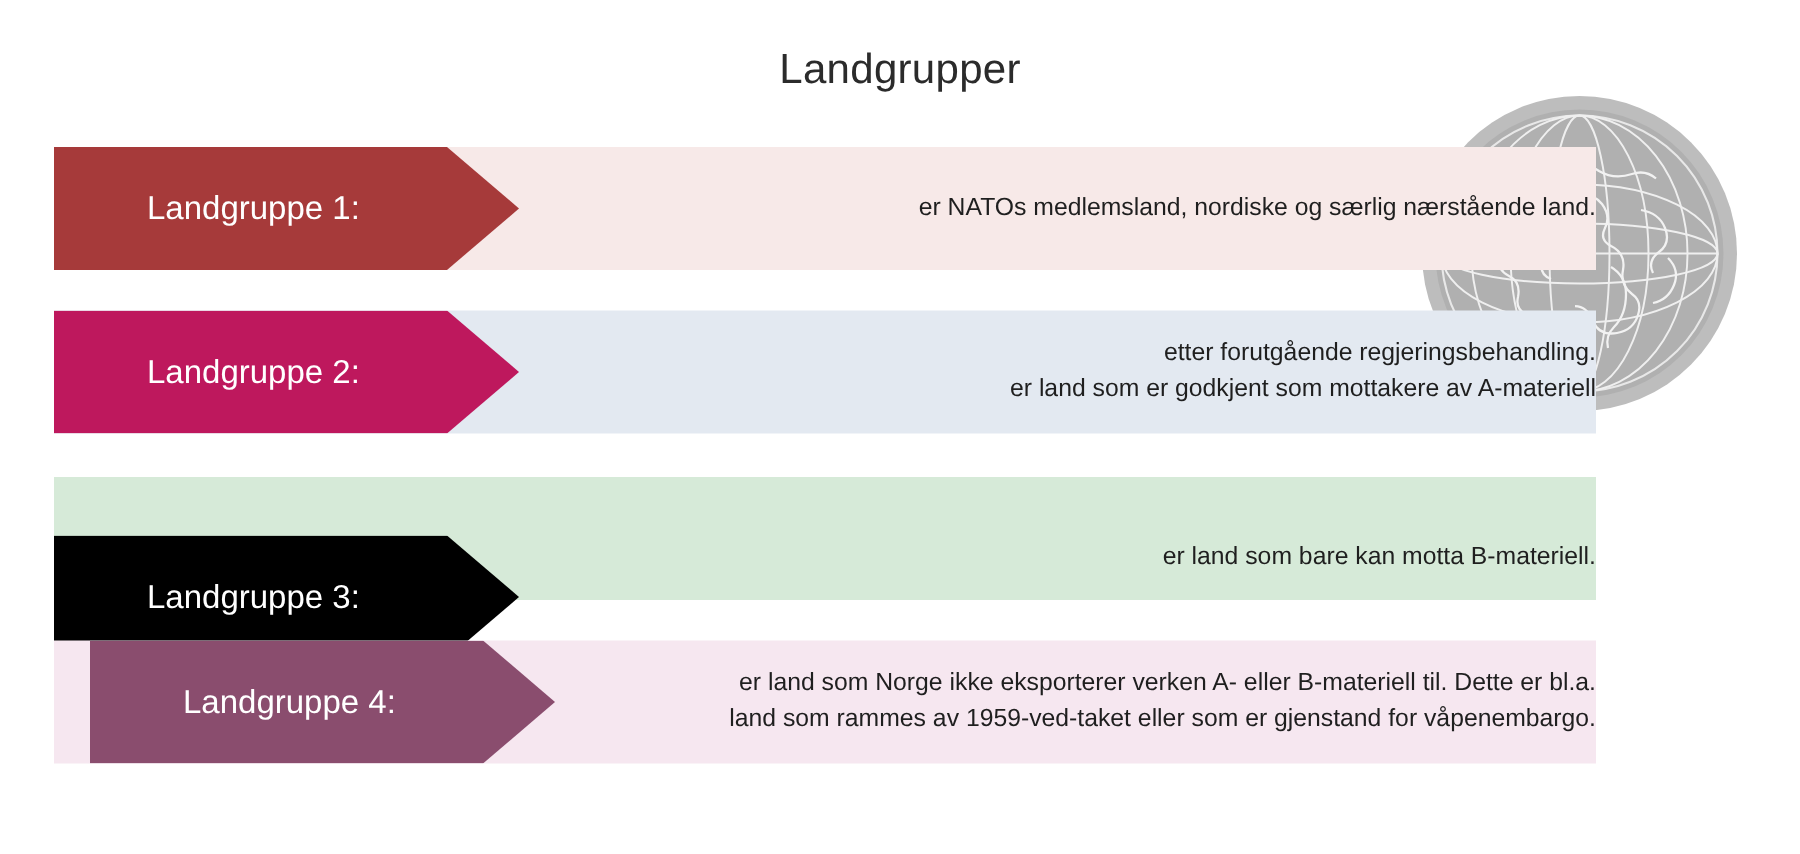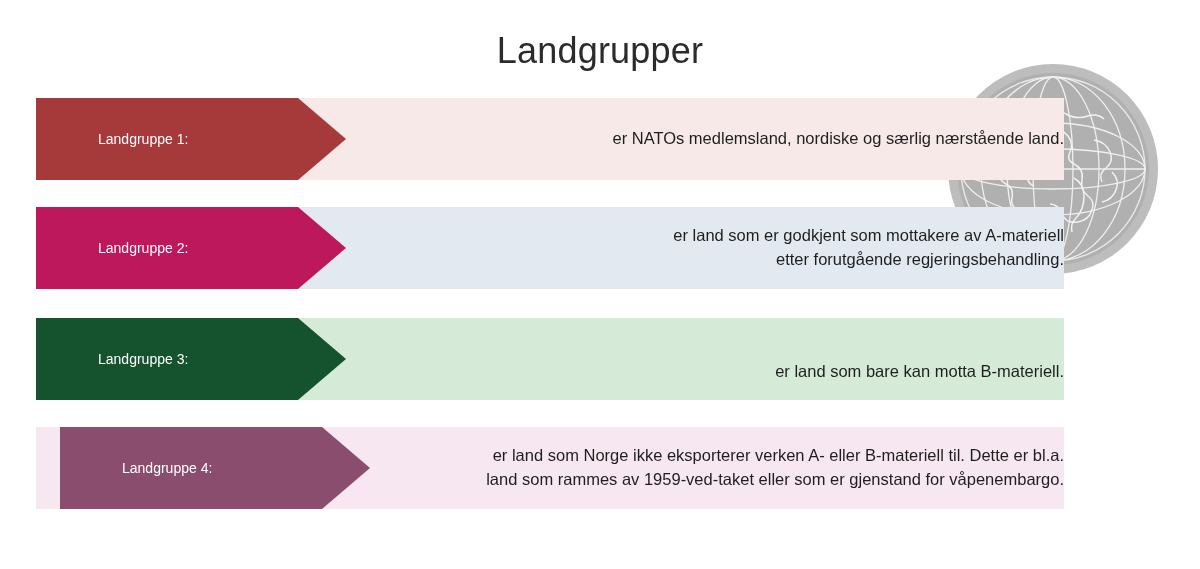--- a/index.html
+++ b/index.html
@@ -13,21 +13,21 @@
     font-family: "Liberation Sans", sans-serif;
     overflow: hidden;
     position: relative;
   }
   #page-title {
     position: absolute;
     top: 30px;
     left: 0;
     width: 1200px;
     text-align: center;
-    font-size: 36px;
+    font-size: 28px;
     color: #2b2b2b;
     font-weight: 400;
     letter-spacing: 0.2px;
   }
   .globe {
     position: absolute;
     left: 944px;
     top: 60px;
     width: 218px;
     height: 218px;
@@ -67,21 +67,21 @@
   .row-desc span { display: block; white-space: nowrap; text-align: right; }
   .tag {
     position: absolute;
     left: 0;
     top: 0;
     height: 82px;
     width: 310px;
     display: flex;
     align-items: center;
     color: #ffffff;
-    font-size: 14px;
+    font-size: 22px;
     padding-left: 62px;
     box-sizing: border-box;
     clip-path: polygon(0 0, 262px 0, 310px 41px, 262px 82px, 0 82px);
   }
   
   #row-1 { top: 98px; }
   #row-2 { top: 207px; }
   #row-3 { top: 318px; }
   #row-4 { top: 427px; }
 </style>
@@ -124,34 +124,34 @@
       <span>er NATOs medlemsland, nordiske og særlig nærstående land.</span>
     </div>
     <div class="tag" style="background: rgb(166, 58, 58);">
       <span>Landgruppe 1:</span>
     </div>
   </div>
 
   <div class="row" id="row-2" style="width: 1028px;">
     <div class="row-body" style="background: rgb(227, 233, 241); width: 1028px;"></div>
     <div class="row-desc" style="left: 304px; width: 724px;">
+      <span>etter forutgående regjeringsbehandling.</span>
       <span>er land som er godkjent som mottakere av A-materiell</span>
-      <span>etter forutgående regjeringsbehandling.</span>
     </div>
     <div class="tag" style="background: #be185d;">
       <span>Landgruppe 2:</span>
     </div>
   </div>
 
   <div class="row" id="row-3" style="width: 1028px;">
     <div class="row-body" style="background: rgb(214, 234, 216); width: 1028px;"></div>
     <div class="row-desc" style="left: 304px; width: 724px; margin-top: 13px;">
       <span>er land som bare kan motta B-materiell.</span>
     </div>
-    <div class="tag" style="background: #14532d;">
+    <div class="tag" style="background: #000000; margin-top: 39px;">
       <span>Landgruppe 3:</span>
     </div>
   </div>
 
   <div class="row" id="row-4" style="width: 1028px; border-radius: 18px;">
     <div class="row-body" style="background: rgb(246, 231, 240); width: 1028px;"></div>
     <div class="row-desc" style="left: 304px; width: 724px;">
       <span>er land som Norge ikke eksporterer verken A- eller B-materiell til. Dette er bl.a.</span>
       <span>land som rammes av 1959-ved-taket eller som er gjenstand for våpenembargo.</span>
     </div>

